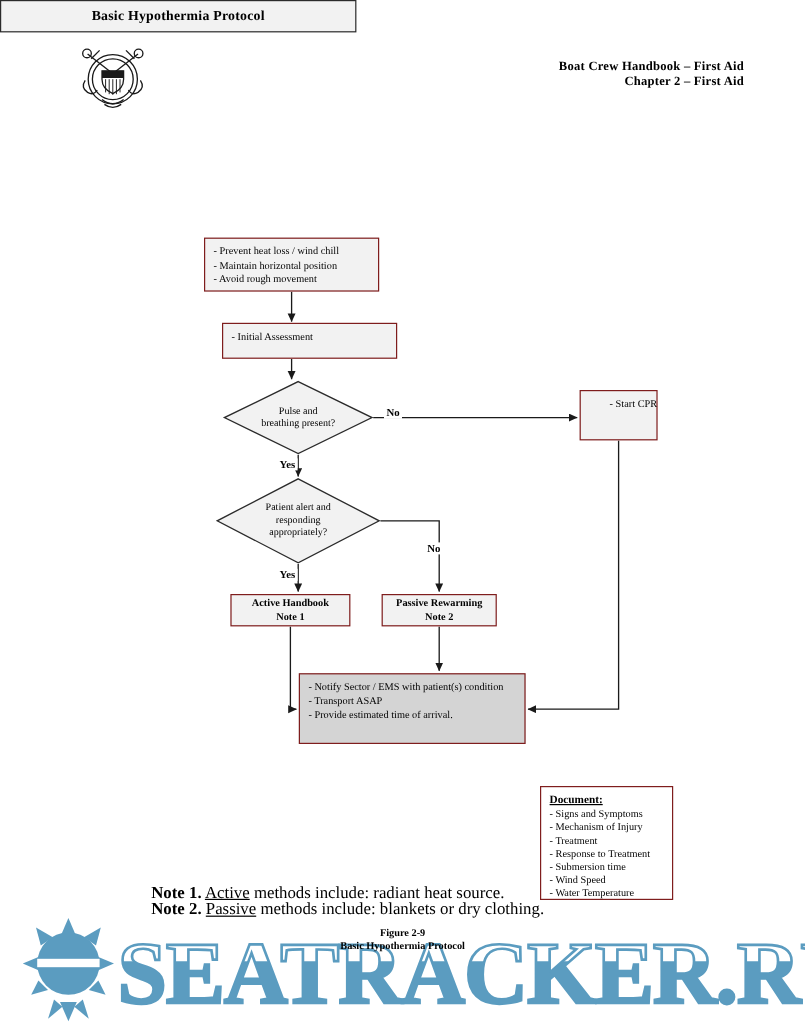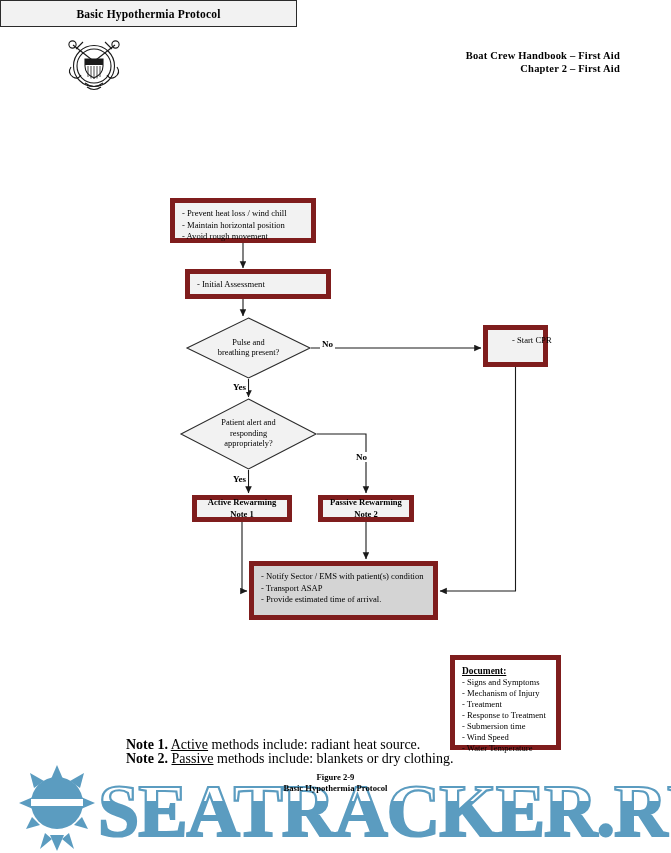--- a/index.html
+++ b/index.html
@@ -14,21 +14,21 @@
   #seal{position:absolute;left:63px;top:33px;width:62px;height:62px;}
   #header-text{
     position:absolute;right:51px;top:49px;
     text-align:right;font-weight:bold;font-size:10.5px;line-height:13px;
     letter-spacing:.2px;
   }
 
   
   .node{
     position:absolute;box-sizing:border-box;
-    border:5px solid #7f1d1d;background:#f2f2f2;
+    border:1px solid #7f1d1d;background:#f2f2f2;
     font-size:8.6px;line-height:11.6px;
   }
   .node .ln{white-space:nowrap;}
   .pad{padding:5px 7px;}
   .ctr{text-align:center;font-weight:bold;}
 
   #title-box{
     left:226px;top:125px;width:295px;height:25px;
     display:flex;align-items:center;justify-content:center;
     background:#f2f2f2;border:1px solid #2b2b2b;
@@ -178,21 +178,21 @@
       <span>responding</span>
       <span>appropriately?</span>
     </div>
   </div>
 
   <div class="node pad" id="box-cpr">
     <div class="ln">- Start CPR</div>
   </div>
 
   <div class="node ctr" id="box-active" style="display:flex;flex-direction:column;align-items:center;justify-content:center;">
-    <span>Active Rewarming</span>
+    <span>Active Handbook</span>
     <span>Note 1</span>
   </div>
 
   <div class="node ctr" id="box-passive" style="display:flex;flex-direction:column;align-items:center;justify-content:center;">
     <span>Passive Rewarming</span>
     <span>Note 2</span>
   </div>
 
   <div class="node pad" id="box-notify">
     <div class="ln">- Notify Sector / EMS with patient(s) condition</div>

